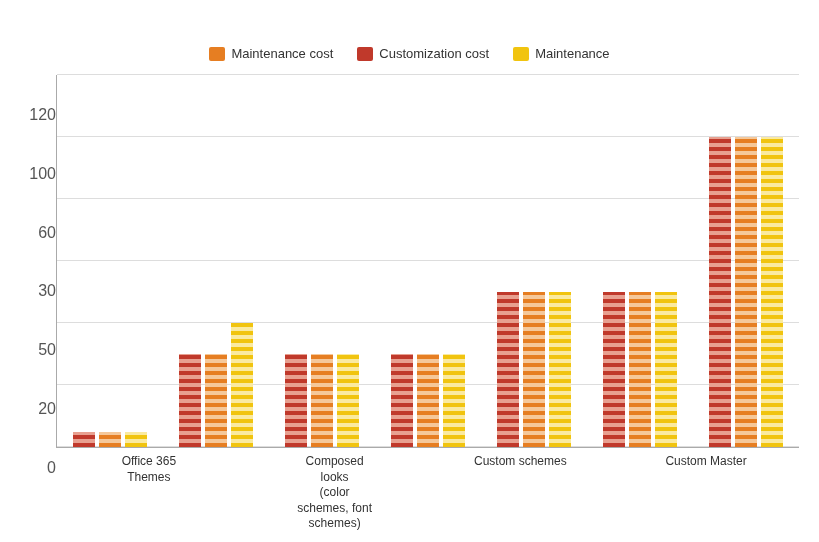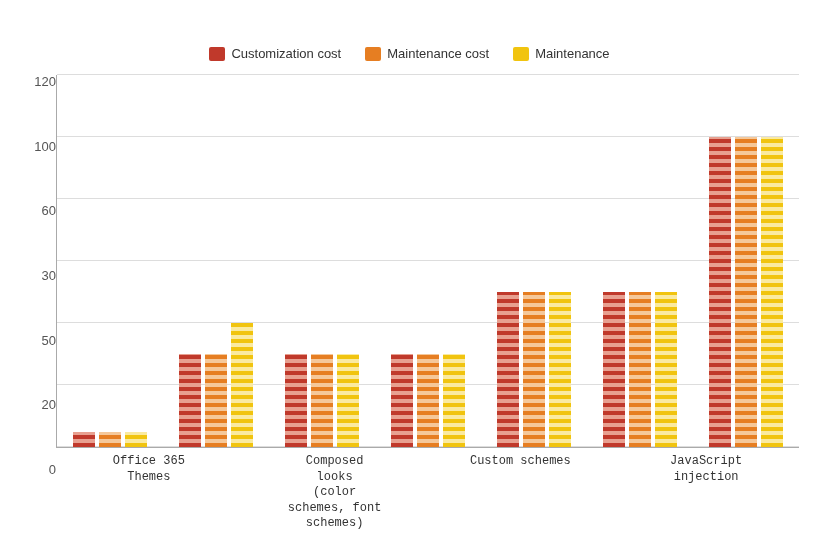--- a/index.html
+++ b/index.html
@@ -58,23 +58,24 @@
     .y-axis {
       display: flex;
       flex-direction: column-reverse;
       justify-content: space-between;
       width: 36px;
       padding-bottom: 56px;
       padding-top: 0px;
       align-items: flex-end;
     }
     .y-label {
-      font-size: 13px;
+      font-size: 16px;
       color: #555;
       line-height: 1;
+      margin-top: 32px;
     }
     .chart-main {
       flex: 1;
       display: flex;
       flex-direction: column;
     }
     .bars-area {
       flex: 1;
       position: relative;
       border-left: 1.5px solid #aaa;
@@ -145,21 +146,20 @@
         0deg,
         #f1c40f 0px,
         #f1c40f 4px,
         #faeaa0 4px,
         #faeaa0 8px
       );
     }
     .x-labels {
       display: flex;
       padding-left: 0px;
-      font-family: Liberation Mono, monospace;
     }
     .x-label {
       flex: 1;
       text-align: center;
       font-size: 12px;
       color: #333;
       padding-top: 6px;
       line-height: 1.3;
     }
   </style>
@@ -168,26 +168,26 @@
 
 <div class="chart-container">
   <div class="chart-title">
     <span></span><br>
     <span></span>
   </div>
 
   <div class="legend">
 
   <div class="legend-item">
+        <div class="legend-swatch" style="background: rgb(230, 126, 34);"></div>
+        <span>Maintenance cost</span>
+      </div>
+      <div class="legend-item">
         <div class="legend-swatch" style="background: rgb(192, 57, 43);"></div>
         <span>Customization cost</span>
-      </div>
-      <div class="legend-item">
-        <div class="legend-swatch" style="background: rgb(230, 126, 34);"></div>
-        <span>Maintenance cost</span>
       </div>
       <div class="legend-item">
         <div class="legend-swatch" style="background: rgb(241, 196, 15);"></div>
         <span>Maintenance</span>
       </div>
     </div>
 
   <div class="chart-area">
     <div class="y-axis">
 
@@ -290,17 +290,17 @@
                 <div class="bar bar-yellow" style="height: 83.3333%;"></div>
               </div>
             </div>
           </div>
       </div>
       <div class="x-labels">
 
       <div class="x-label">Office 365<br>Themes</div>
           <div class="x-label">Composed<br>looks<br>(color<br>schemes, font<br>schemes)</div>
           <div class="x-label">Custom schemes</div>
-          <div class="x-label">JavaScript<br>injection</div>
+          <div class="x-label">Custom Master</div>
         </div>
     </div>
   </div>
 </div>
 
 </body></html>

